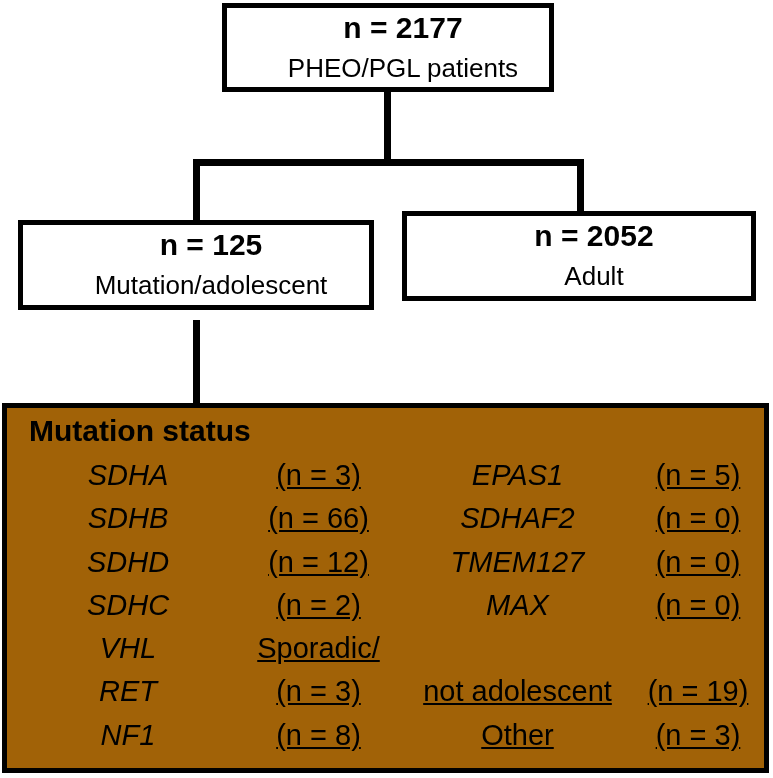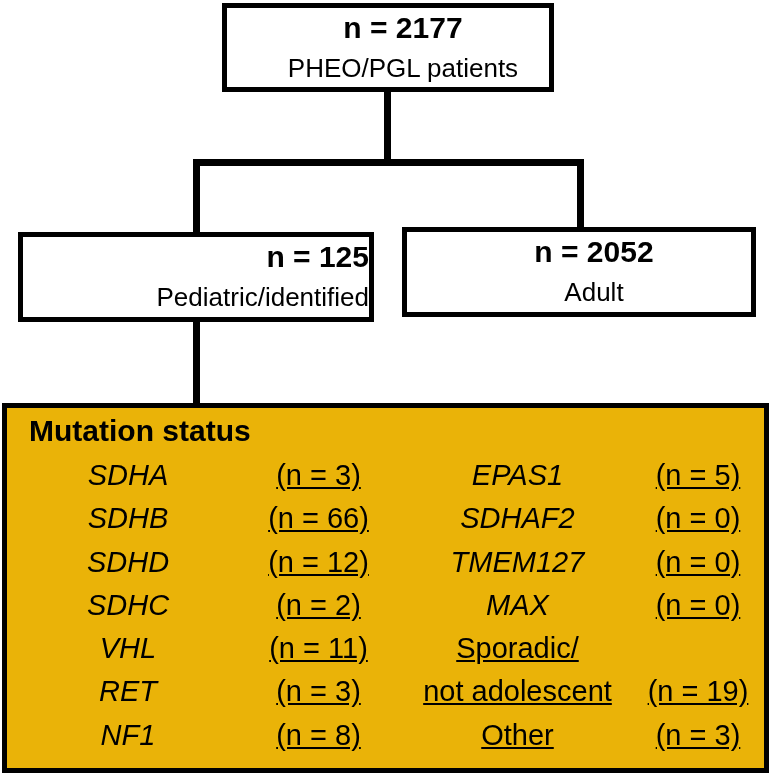--- a/index.html
+++ b/index.html
@@ -38,21 +38,21 @@
     line-height: 41px;
   }
   .connector {
     position: absolute;
     background: #000000;
   }
   .mutation-box {
     position: absolute;
     box-sizing: border-box;
     border: 5px solid #000000;
-    background: #eab308;
+    background: #a16207;
     left: 2px;
     top: 403px;
     width: 767px;
     height: 370px;
     padding: 0 0 16px 15px;
     overflow: hidden;
   }
   .mutation-title {
     font-weight: bold;
     font-size: 30px;
@@ -79,26 +79,26 @@
     <div class="node-count">n = 2177</div>
     <div class="node-label">PHEO/PGL patients</div>
   </div>
 
   <div class="connector" style="left:384px; top:92px; width:7px; height:72px;"></div>
   <div class="connector" style="left:193px; top:159px; width:391px; height:7px;"></div>
   <div class="connector" style="left:193px; top:159px; width:7px; height:75px;"></div>
   <div class="connector" style="left:577px; top:159px; width:7px; height:71px;"></div>
   <div class="connector" style="left:193px; top:320px; width:7px; height:87px;"></div>
 
-  <div class="node-box" style="left:18px; top:232px; width:356px; height:90px;align-items:flex-end;">
+  <div class="node-box" style="left:18px; top:220px; width:356px; height:90px;">
     <div class="node-count">n = 125</div>
-    <div class="node-label">Pediatric/identified</div>
+    <div class="node-label">Mutation/adolescent</div>
   </div>
 
-  <div class="node-box" style="left:402px; top:227px; width:354px; height:90px;">
+  <div class="node-box" style="left:402px; top:211px; width:354px; height:90px;">
     <div class="node-count">n = 2052</div>
     <div class="node-label">Adult</div>
   </div>
 
   <div class="mutation-box">
     <div class="mutation-title">Mutation status</div>
 
     <div class="mut-row">
       <span class="cell gene">SDHA</span>
       <span class="cell plain">(n = 3)</span>
@@ -122,21 +122,20 @@
 
     <div class="mut-row">
       <span class="cell gene">SDHC</span>
       <span class="cell plain">(n = 2)</span>
       <span class="cell gene">MAX</span>
       <span class="cell plain">(n = 0)</span>
     </div>
 
     <div class="mut-row">
       <span class="cell gene">VHL</span>
-      <span class="cell plain">(n = 11)</span>
       <span class="cell plain">Sporadic/</span>
       <span class="cell plain"></span>
     </div>
 
     <div class="mut-row">
       <span class="cell gene">RET</span>
       <span class="cell plain">(n = 3)</span>
       <span class="cell plain">not adolescent</span>
       <span class="cell plain">(n = 19)</span>
     </div>

